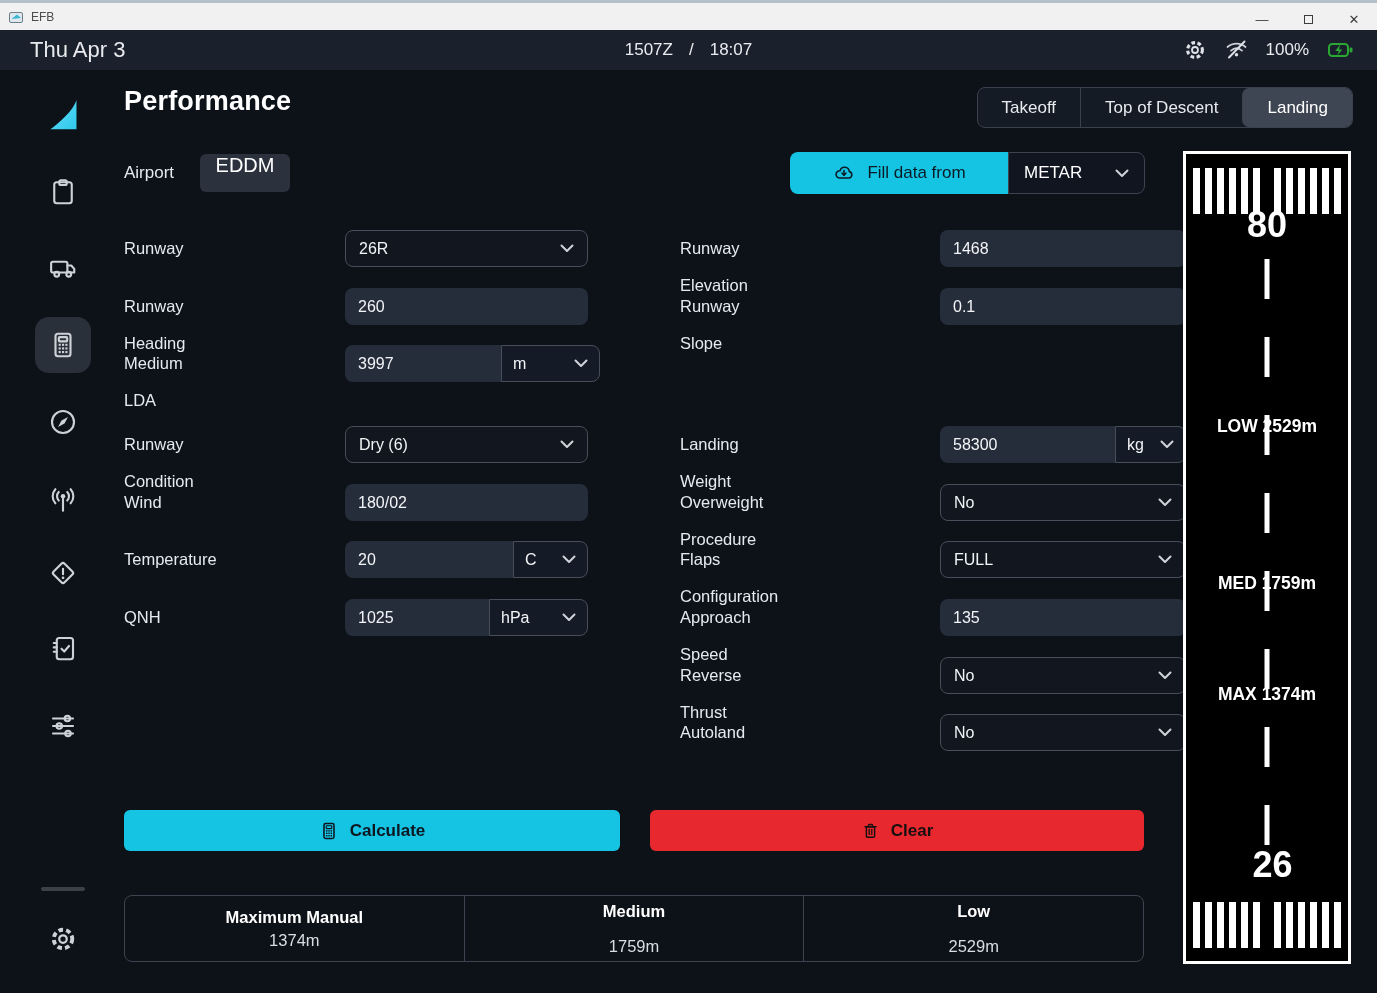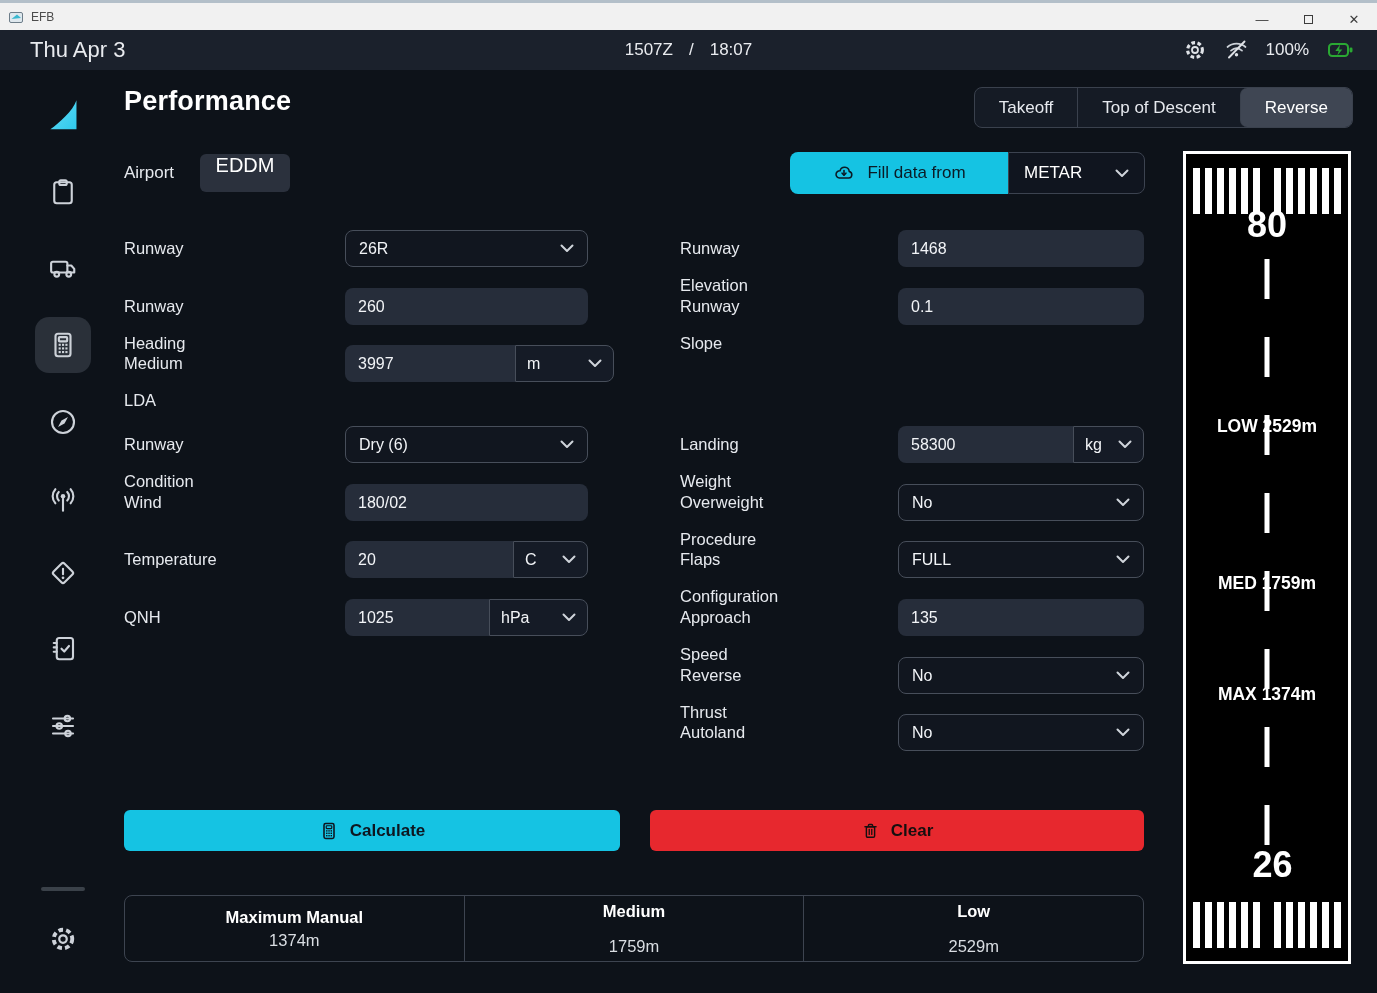--- a/index.html
+++ b/index.html
@@ -50,21 +50,21 @@
               color:#0b1b26; font-size:17px; }
   .metar { position:absolute; left:1008px; top:152px; width:137px; height:42px; background:#10151f;
            border:1px solid #3c4350; border-radius:0 8px 8px 0; display:flex; align-items:center;
            justify-content:space-between; padding:0 15px; color:#fff; font-size:17px; }
 
   
   .row { position:absolute; height:37px; }
   .lab { position:absolute; font-size:16.5px; color:#e6e9ee; line-height:37px; }
   .lrow .lab { left:124px; } .rrow .lab { left:680px; }
   .ctrl { position:absolute; height:37px; }
-  .lrow .ctrl { left:345px; width:243px; } .rrow .ctrl { left:898px; width:246px; }
+  .lrow .ctrl { left:345px; width:243px; } .rrow .ctrl { left:940px; width:246px; }
   .tinput { height:37px; width:100%; background:#262d3a; border:none; border-radius:8px;
             color:#f2f4f7; font-size:16px; padding:0 13px; font-family:inherit; outline:none; }
   .sel { height:37px; width:100%; background:#11161f; border:1px solid #474e5a; border-radius:8px;
          display:flex; align-items:center; justify-content:space-between; padding:0 13px;
          color:#f2f4f7; font-size:16px; }
   .combo { display:flex; }
   .combo .tinput { border-radius:8px 0 0 8px; flex:none; }
   .unitsel { height:37px; flex:none; background:#151b26; border:1px solid #474e5a;
              border-radius:0 8px 8px 0; display:flex; align-items:center; justify-content:space-between;
              padding:0 11px; color:#f2f4f7; font-size:16px; }
@@ -249,21 +249,21 @@
       <circle cx="12" cy="12" r="7.4" fill="none" stroke="#cdd2d9" stroke-width="3.1" stroke-dasharray="3.7 2.5"></circle>
       <circle cx="12" cy="12" r="3" fill="none" stroke="#cdd2d9" stroke-width="1.8"></circle>
     </svg>
   </div>
 
   <div class="page-title">Performance</div>
 
   <div class="tabs">
     <div class="tab"><span>Takeoff</span></div>
     <div class="tab"><span>Top of Descent</span></div>
-    <div class="tab active"><span>Reverse</span></div>
+    <div class="tab active"><span>Landing</span></div>
   </div>
 
   <div class="airport-label">Airport</div>
   <div class="airport-btn">
       <span>EDDM</span>
     </div>
 
   <div class="fill-btn">
     <svg width="24" height="22" viewBox="0 0 24 24">
       <path d="M7 17.5 h10.2 a3.6 3.6 0 0 0 0.5 -7.1 a5.1 5.1 0 0 0 -10 -0.9 A3.9 3.9 0 0 0 7 17.5 Z" fill="none" stroke="#0b1b26" stroke-width="1.7" stroke-linejoin="round"></path>
@@ -292,21 +292,21 @@
   </div>
 
   <div class="row lrow" style="top:288px">
     <span class="lab">Runway Heading</span>
     <div class="ctrl"><input class="tinput" readonly="" value="260" style=""></div>
   </div>
 
   <div class="row lrow" style="top:345px">
     <span class="lab">Medium LDA</span>
     <div class="ctrl combo">
-      <input class="tinput" style="width: 170px;" readonly="" value="3997">
+      <input class="tinput" style="width: 156px;" readonly="" value="3997">
       <div class="unitsel" style="width:99px">
         <span>m</span>
         <svg width="14" height="9" viewBox="0 0 14 9">
             <path d="M1.5 1.5 L7 7 L12.5 1.5" fill="none" stroke="#cfd4da" stroke-width="2" stroke-linecap="round" stroke-linejoin="round"></path>
           </svg>
       </div>
     </div>
   </div>
 
   <div class="row lrow" style="top:426px">

